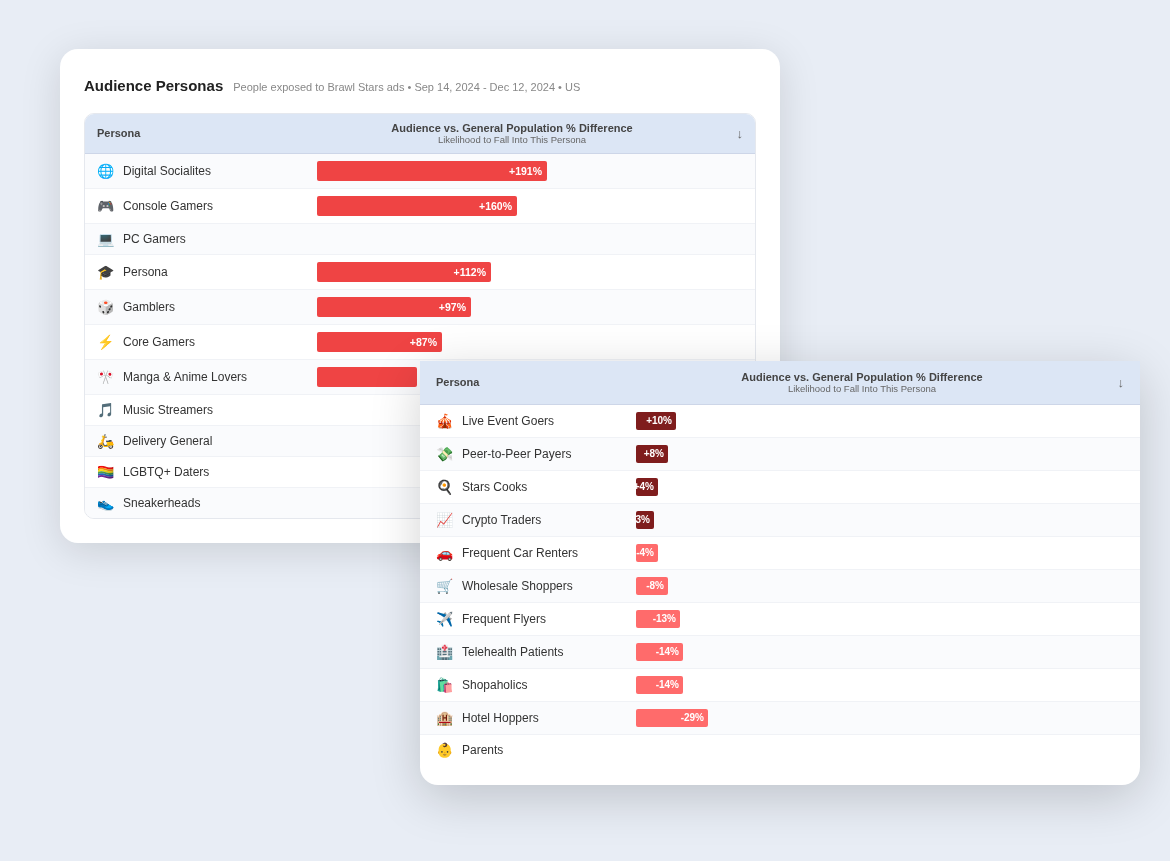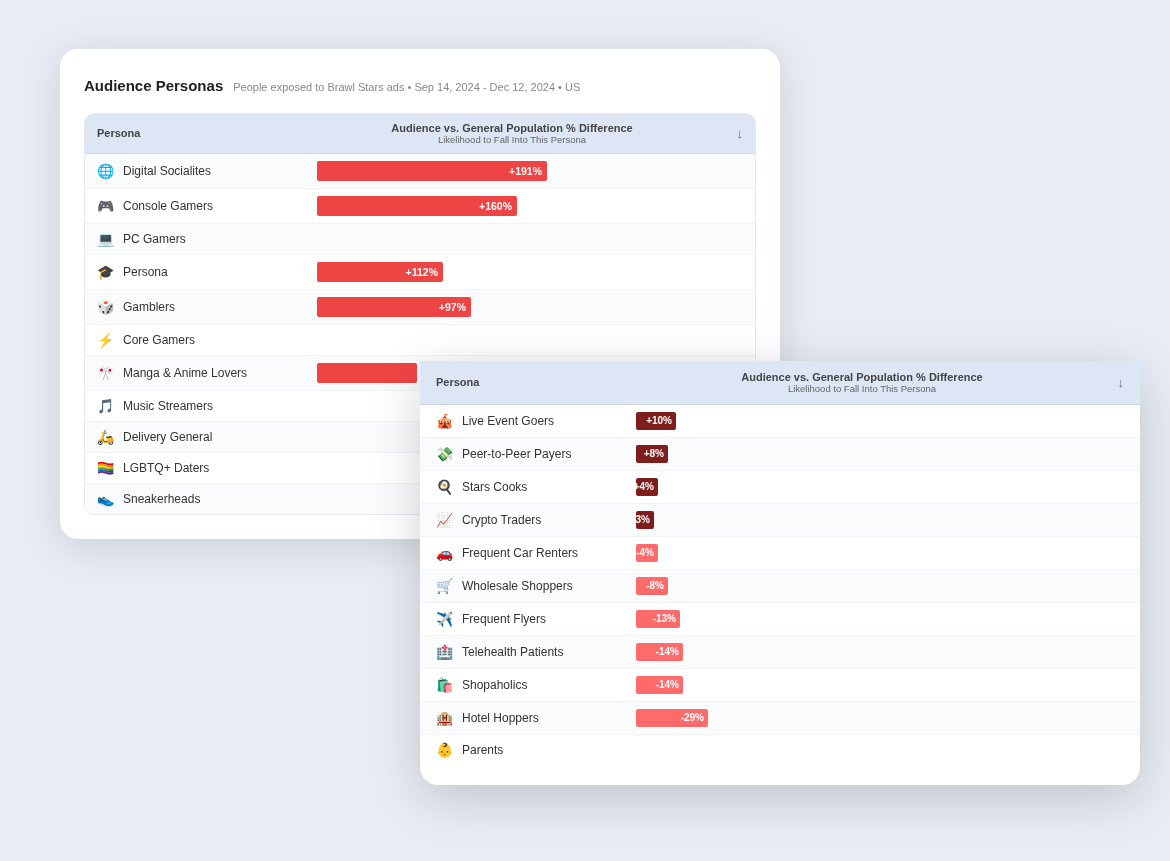--- a/index.html
+++ b/index.html
@@ -245,40 +245,45 @@
       <span class="persona-icon">💻</span>
       <span>PC Gamers</span>
     </div>
   </div>
           <div class="table-row">
     <div class="persona-cell">
       <span class="persona-icon">🎓</span>
       <span>Persona</span>
     </div>
     <div class="bar-cell">
-      <div class="bar-positive" style="width:126px">
+      <div class="bar-positive" style="width:174px">
       <span class="bar-label">+112%</span>
     </div>
     </div>
   </div>
           <div class="table-row">
     <div class="persona-cell">
       <span class="persona-icon">🎲</span>
       <span>Gamblers</span>
     </div>
     <div class="bar-cell">
       <div class="bar-positive" style="width:154px">
       <span class="bar-label">+97%</span>
     </div>
     </div>
   </div>
           <div class="table-row">
     <div class="persona-cell">
       <span class="persona-icon">⚡</span>
       <span>Core Gamers</span>
+    </div>
+    <div class="bar-cell">
+      <div class="bar-positive" style="width:125px">
+      <span class="bar-label">+87%</span>
+    </div>
     </div>
   </div>
           <div class="table-row">
     <div class="persona-cell">
       <span class="persona-icon">🎌</span>
       <span>Manga &amp; Anime Lovers</span>
     </div>
     <div class="bar-cell">
       <div class="bar-positive" style="width:100px">
       <span class="bar-label"></span>

